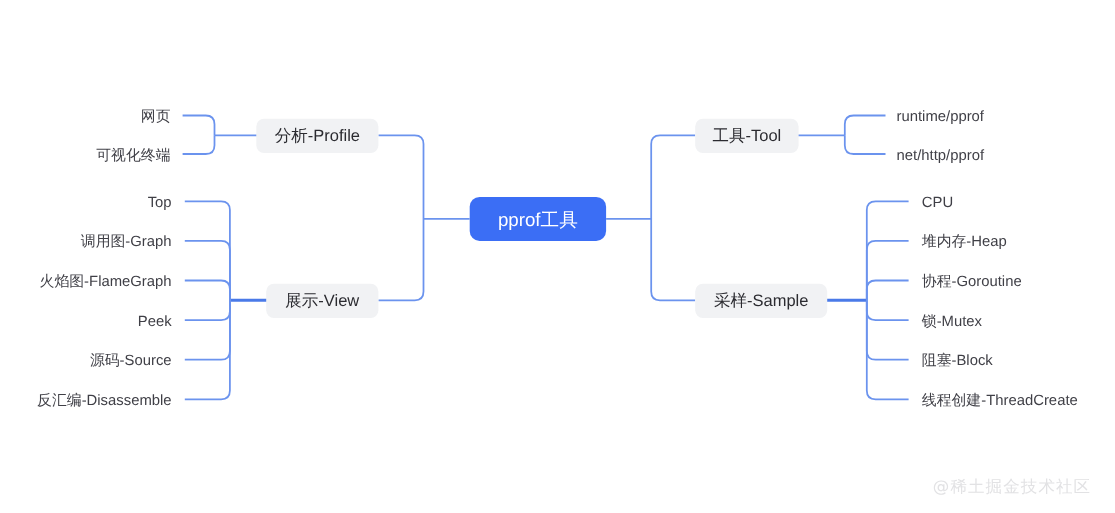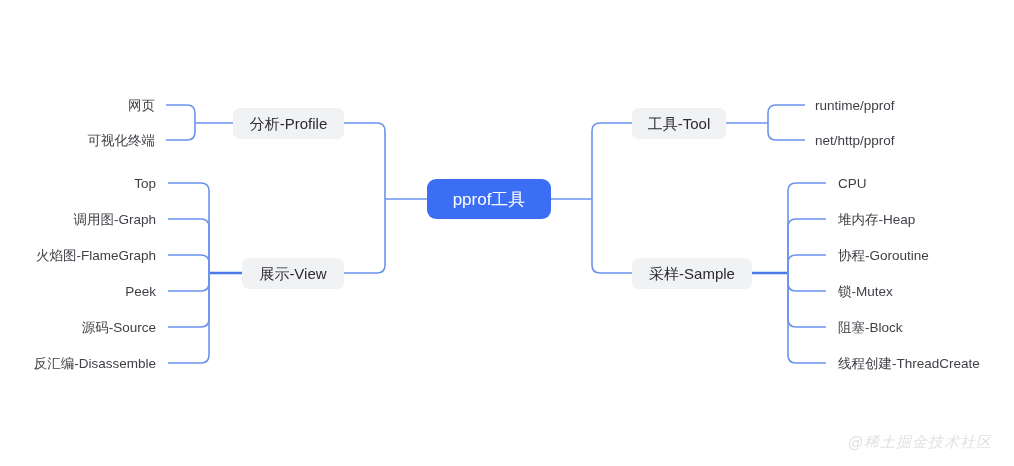--- a/index.html
+++ b/index.html
@@ -51,21 +51,20 @@
   }
   .watermark {
     position: absolute;
     right: 22px;
     bottom: 14px;
     font-size: 15px;
     color: #e2e2e4;
     letter-spacing: 1px;
     user-select: none;
     font-family: "DejaVu Sans", sans-serif;
-    font-style: italic;
   }
 </style>
 </head>
 <body>
 
 <svg id="mindmap" viewBox="0 0 1014 466">
 
   <g>
     <rect class="root-box" x="427" y="179" width="124" height="40" rx="9" ry="9"></rect>
     <text class="root-label" x="489" y="205" text-anchor="middle">pprof工具</text>

